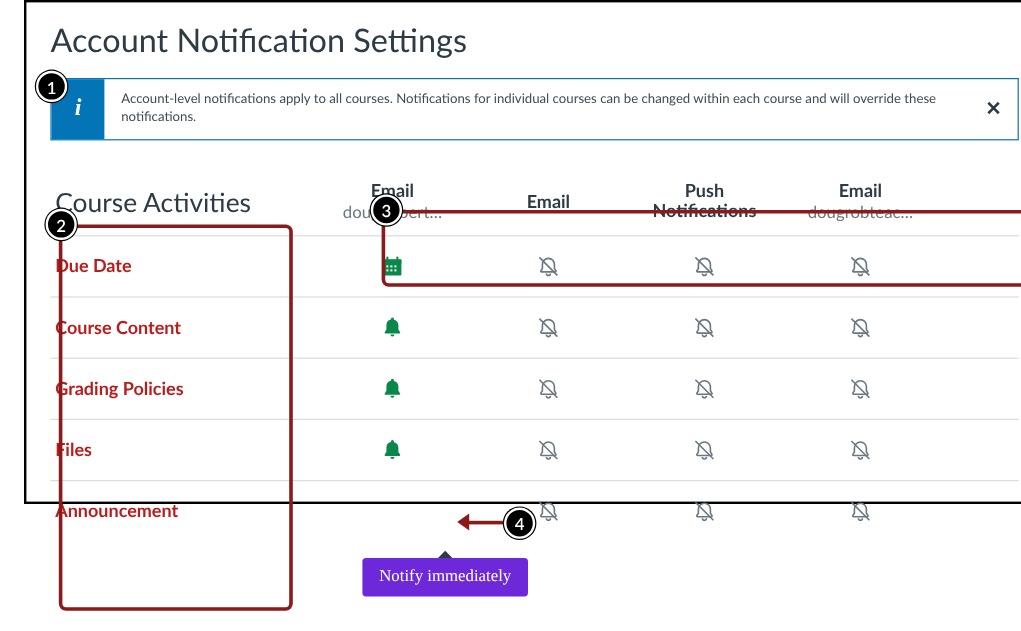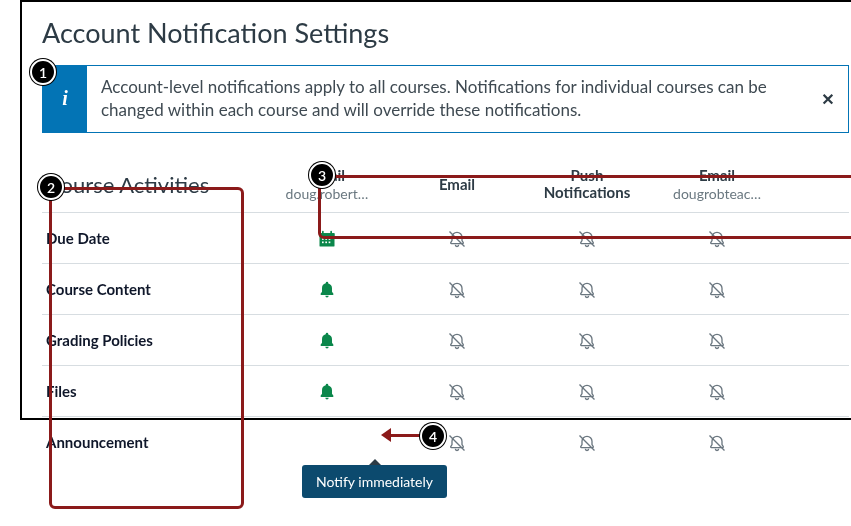--- a/index.html
+++ b/index.html
@@ -45,21 +45,21 @@
   }
   .info-icon-box .i {
     color: #fff;
     font-style: italic;
     font-family: Georgia, serif;
     font-size: 20px;
     font-weight: bold;
   }
   .info-text {
     padding: 10px 14px;
-    font-size: 17px;
+    font-size: 11px;
     line-height: 1.35;
     flex: 1;
     color: #3f4a52;
   }
   .info-close {
     width: 40px;
     display: flex;
     align-items: center;
     justify-content: center;
     font-size: 16px;
@@ -100,37 +100,38 @@
     text-overflow: ellipsis;
     max-width: 120px;
     margin: 0 auto;
   }
   .data-row {
     border-top: 1px solid #d7dde1;
   }
   .row-label {
     font-size: 15px;
     font-weight: 700;
-    color: #0f172a;
+    color: #b91c1c;
     padding: 16px 0 16px 4px;
   }
   .cell {
     text-align: center;
   }
   .icon-svg { display:inline-block; vertical-align:middle; }
 
   
   .tooltip {
     position: absolute;
-    background: #0c4a6e;
+    background: #6d28d9;
     color: #fff;
     font-size: 14px;
     padding: 8px 14px;
     border-radius: 3px;
     white-space: nowrap;
+    font-family: Liberation Serif, serif;
   }
   .tooltip::before {
     content: "";
     position: absolute;
     top: -6px;
     left: 50%;
     margin-left: -6px;
     border-left: 6px solid transparent;
     border-right: 6px solid transparent;
     border-bottom: 6px solid #2d3b45;

